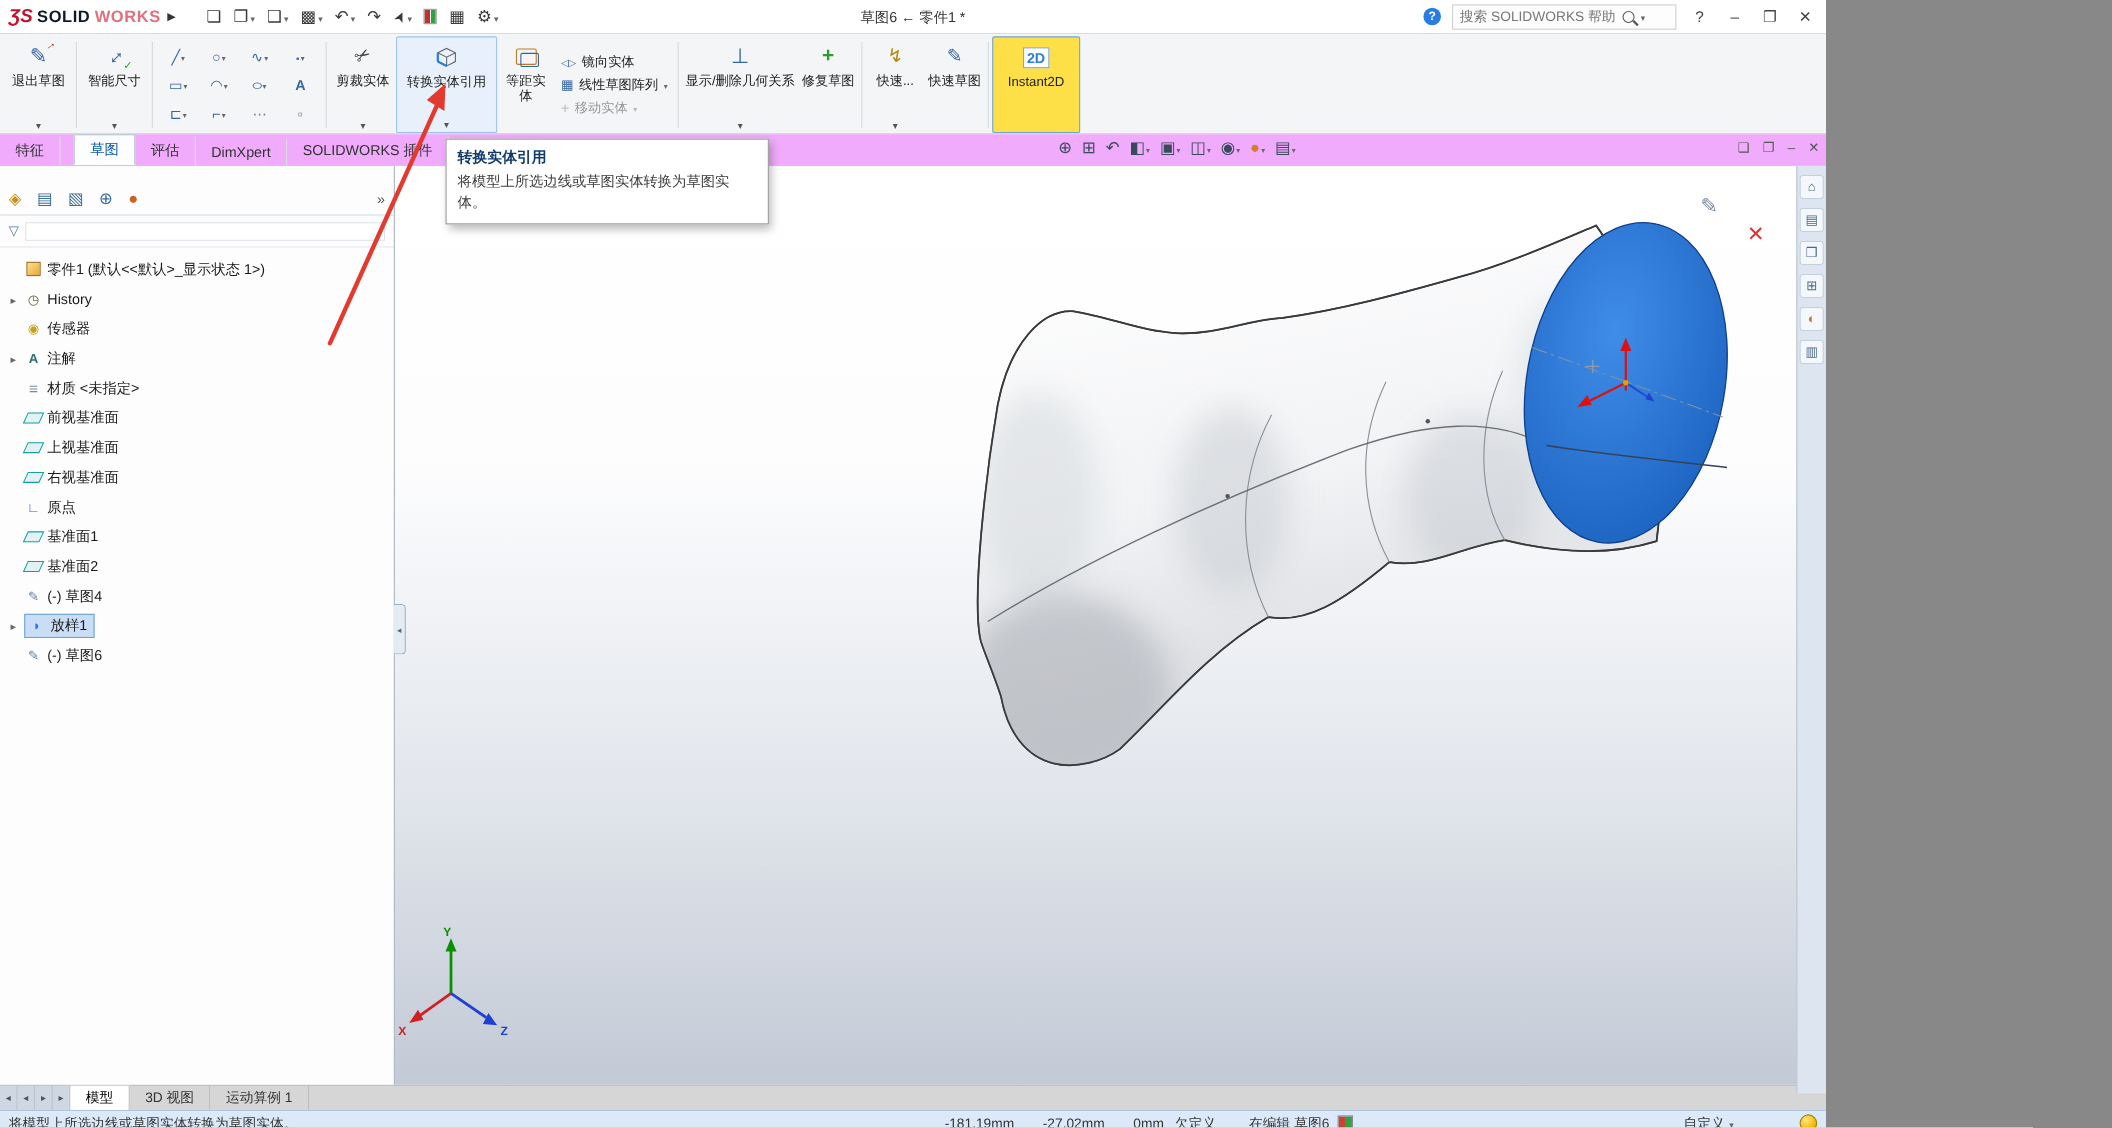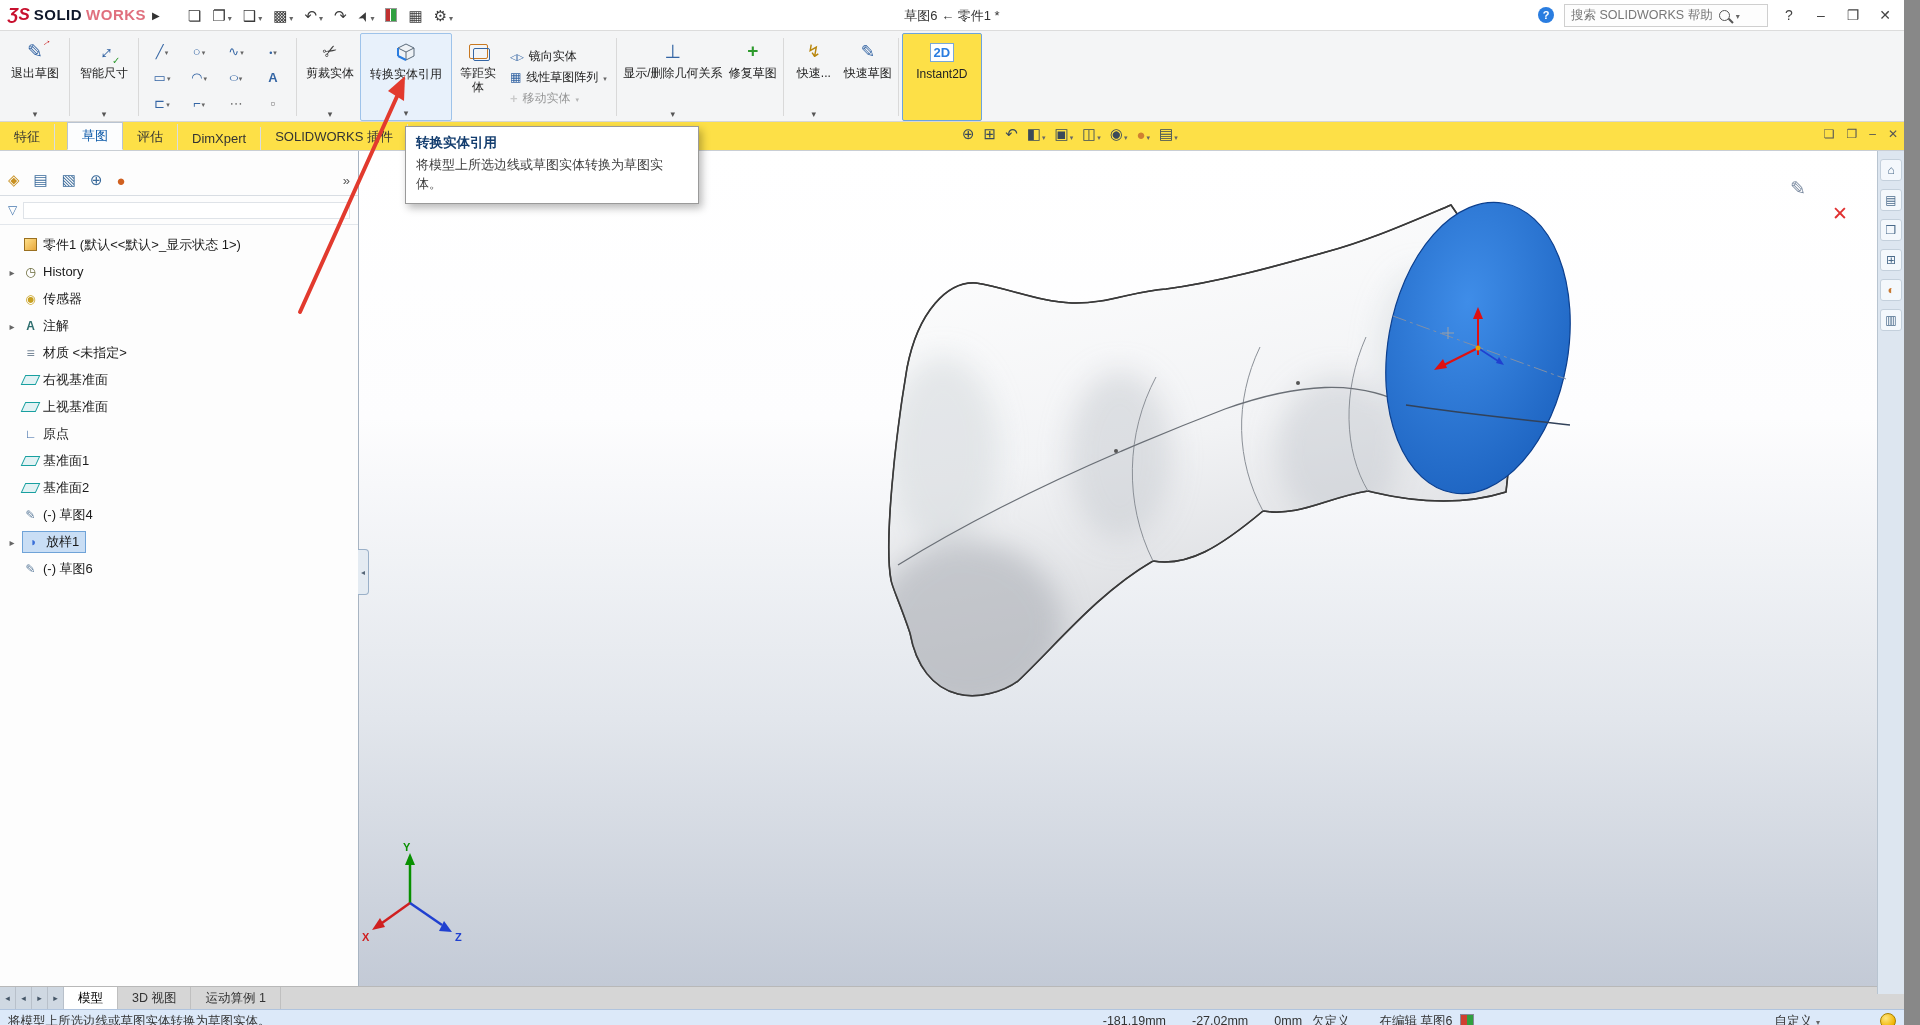--- a/index.html
+++ b/index.html
@@ -1,17 +1,17 @@
 <!DOCTYPE html>
 <html><head>
 <meta charset="utf-8">
 <style>
   html,body{margin:0;padding:0;}
   body{font-family:"Liberation Sans","DejaVu Sans",sans-serif;background:#888;}
-  .app{position:relative;width:1904px;height:1025px;background:#fff;overflow:hidden;font-size:12px;color:#222;}
+  .app{position:relative;width:1660px;height:1025px;background:#fff;overflow:hidden;font-size:12px;color:#222;}
 
   
   .titlebar{position:relative;height:30px;background:#fff;border-bottom:1px solid #dcdcdc;display:flex;align-items:center;padding:0 8px;}
   .logo{display:flex;align-items:baseline;gap:4px;}
   .logo .mark{color:#c8102e;font-weight:bold;font-style:italic;font-size:17px;}
   .logo .bold{color:#0f172a;font-weight:bold;font-size:15px;letter-spacing:.5px;}
   .logo .light{color:#e0707e;font-weight:bold;font-size:15px;letter-spacing:.5px;}
   .flyout{color:#333;font-size:10px;margin-left:6px;}
   .tb-tools{display:flex;align-items:center;gap:11px;margin-left:28px;}
   .tb-btn{display:flex;align-items:center;gap:2px;color:#3a3a3a;font-size:15px;cursor:default;}
@@ -79,21 +79,21 @@
   .gi-sq::before{content:"▫";color:#777;}
   .mini-caret::before{content:"▾";font-size:7px;color:#666;}
   .rstack{display:flex;flex-direction:column;justify-content:center;gap:4px;padding:0 6px;}
   .srow{display:flex;align-items:center;gap:5px;font-size:12px;color:#222;}
   .si-mirror::before{content:"◁▷";font-size:9px;color:#3465a4;}
   .si-pattern::before{content:"▦";font-size:12px;color:#3465a4;}
   .si-move::before{content:"+";font-size:13px;font-weight:bold;color:#999;}
   .disabled{opacity:.45;}
 
   
-  .tabrow{position:relative;height:28px;background:#fde047;border-bottom:1px solid #c9ced4;display:flex;align-items:flex-end;}
+  .tabrow{position:relative;height:28px;background:#f0abfc;border-bottom:1px solid #c9ced4;display:flex;align-items:flex-end;}
   .rtab{padding:4px 14px;font-size:13px;color:#333;border-right:1px solid #d9dde2;}
   .rtab.active{background:#fcfdfe;border:1px solid #b9c4d2;border-bottom:1px solid #fcfdfe;color:#0a58a8;margin-left:12px;}
   .headsup{position:absolute;left:962px;top:3px;display:flex;align-items:center;gap:9px;}
   .hu{font-size:15px;color:#3a4a5a;display:flex;align-items:center;gap:1px;}
   .hu-fit::before{content:"⊕";}
   .hu-area::before{content:"⊞";}
   .hu-prev::before{content:"↶";}
   .hu-section::before{content:"◧";}
   .hu-orient::before{content:"▣";}
   .hu-display::before{content:"◫";}
@@ -454,28 +454,35 @@
         <div class="trow">
           <span class="exp empty"></span>
           <span class="tico ti-material"></span>
           <span class="tlabel">材质 &lt;未指定&gt;</span>
         </div>
         <div class="trow">
           <span class="exp empty"></span>
           <span class="tico">
               <span class="ti-plane"></span>
             </span>
-          <span class="tlabel">右视基准面</span>
+          <span class="tlabel">前视基准面</span>
         </div>
         <div class="trow">
           <span class="exp empty"></span>
           <span class="tico">
               <span class="ti-plane"></span>
             </span>
           <span class="tlabel">上视基准面</span>
+        </div>
+        <div class="trow">
+          <span class="exp empty"></span>
+          <span class="tico">
+              <span class="ti-plane"></span>
+            </span>
+          <span class="tlabel">右视基准面</span>
         </div>
         <div class="trow">
           <span class="exp empty"></span>
           <span class="tico ti-origin"></span>
           <span class="tlabel">原点</span>
         </div>
         <div class="trow">
           <span class="exp empty"></span>
           <span class="tico">
               <span class="ti-plane"></span>

